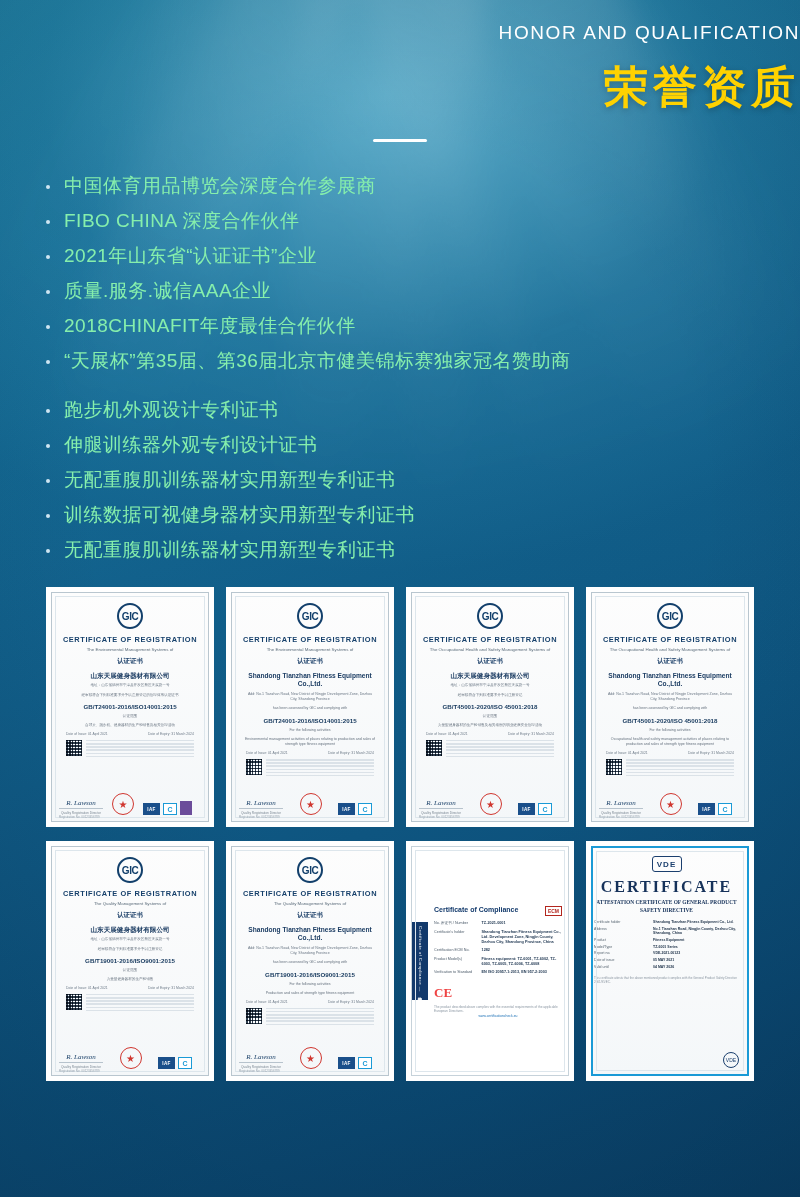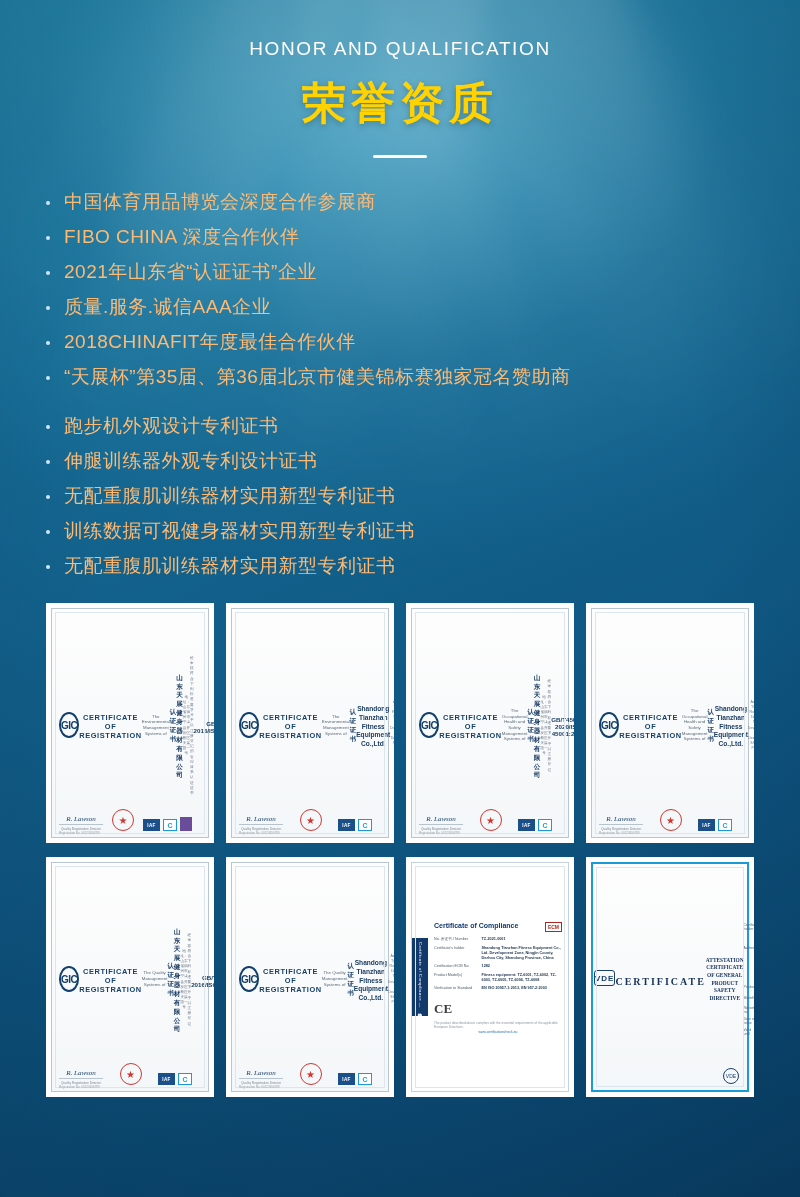--- a/index.html
+++ b/index.html
@@ -43,22 +43,22 @@
     position: absolute;
     inset: 0;
     background: radial-gradient(ellipse 760px 900px at 50% 42%, rgba(0,0,0,0) 40%, rgba(0,20,40,0.22) 100%);
     pointer-events: none;
   }
   .content {
     position: relative;
     z-index: 3;
   }
   .hdr {
-    text-align: center;
-    padding-top: 38px;
+    text-align: right;
+    padding-top: 22px;
   }
   .hdr-en {
     color: #ffffff;
     font-size: 19px;
     letter-spacing: 1.6px;
     font-weight: 400;
   }
   .hdr-cn {
     color: #ffd200;
     font-size: 44px;
@@ -77,21 +77,21 @@
   .lists {
     margin-top: 34px;
     padding-left: 40px;
   }
   ul.bullets {
     list-style: none;
     margin: 0;
     padding: 0;
   }
   ul.bullets li {
-    color: #fdba74;
+    color: #86efac;
     font-size: 19px;
     line-height: 1.0;
     padding: 0 0 0 24px;
     margin-bottom: 16px;
     position: relative;
     letter-spacing: 0.5px;
     white-space: nowrap;
   }
   ul.bullets li::before {
     content: "";
@@ -120,21 +120,21 @@
     position: relative;
   }
   .cert-inner {
     width: 100%;
     height: 100%;
     border: 1px solid #b9c6cf;
     position: relative;
     background: linear-gradient(180deg, #fdfdfd 0%, #f4f7f9 100%);
     padding: 8px 7px 6px 7px;
     display: flex;
-    flex-direction: row;
+    flex-direction: column;
     align-items: center;
   }
   .cert-inner::before {
     content: "";
     position: absolute;
     inset: 3px;
     border: 1px solid #dde6ec;
     pointer-events: none;
   }
   .cert-logo {
@@ -325,21 +325,21 @@
     font-size: 5px; color: #b3261e; font-weight: 700; border: 1px solid #b3261e; padding: 1px 2px;
   }
   .comp-rows { margin-top: 5px; }
   .comp-row { display: flex; gap: 4px; margin-bottom: 3.4px; }
   .comp-k { width: 34%; font-size: 3.7px; color: #4d5c6b; line-height: 1.35; }
   .comp-v { flex: 1; font-size: 3.8px; color: #1d3550; line-height: 1.35; font-weight: 600; }
   .comp-ce {
     margin-top: 6px;
     font-size: 13px;
     font-weight: 700;
-    color: #404040;
+    color: #ef4444;
     font-family: "Liberation Serif", serif;
   }
   .comp-foot { font-size: 3.2px; color: #8a96a2; margin-top: 4px; line-height: 1.4; }
   .comp-url { font-size: 3.4px; color: #1a6fb5; text-align: center; margin-top: auto; }
   
   .cert.vde .cert-inner {
     border: 2px solid #1a9ad6;
     padding: 8px 8px 6px 1px;
   }
   .vde-mark {
@@ -347,21 +347,21 @@
     border: 1.4px solid #1b3f6e;
     border-radius: 3px;
     color: #1b3f6e;
     font-size: 8px;
     font-weight: 700;
     display: flex; align-items: center; justify-content: center;
     letter-spacing: 1px;
   }
   .vde-title {
     font-family: "Liberation Serif", serif;
-    font-size: 10px;
+    font-size: 16px;
     letter-spacing: 2px;
     color: #16325a;
     margin-top: 6px;
     font-weight: 700;
   }
   .vde-sub {
     font-family: "Liberation Serif", serif;
     font-size: 5.4px;
     color: #16325a;
     margin-top: 3px;

